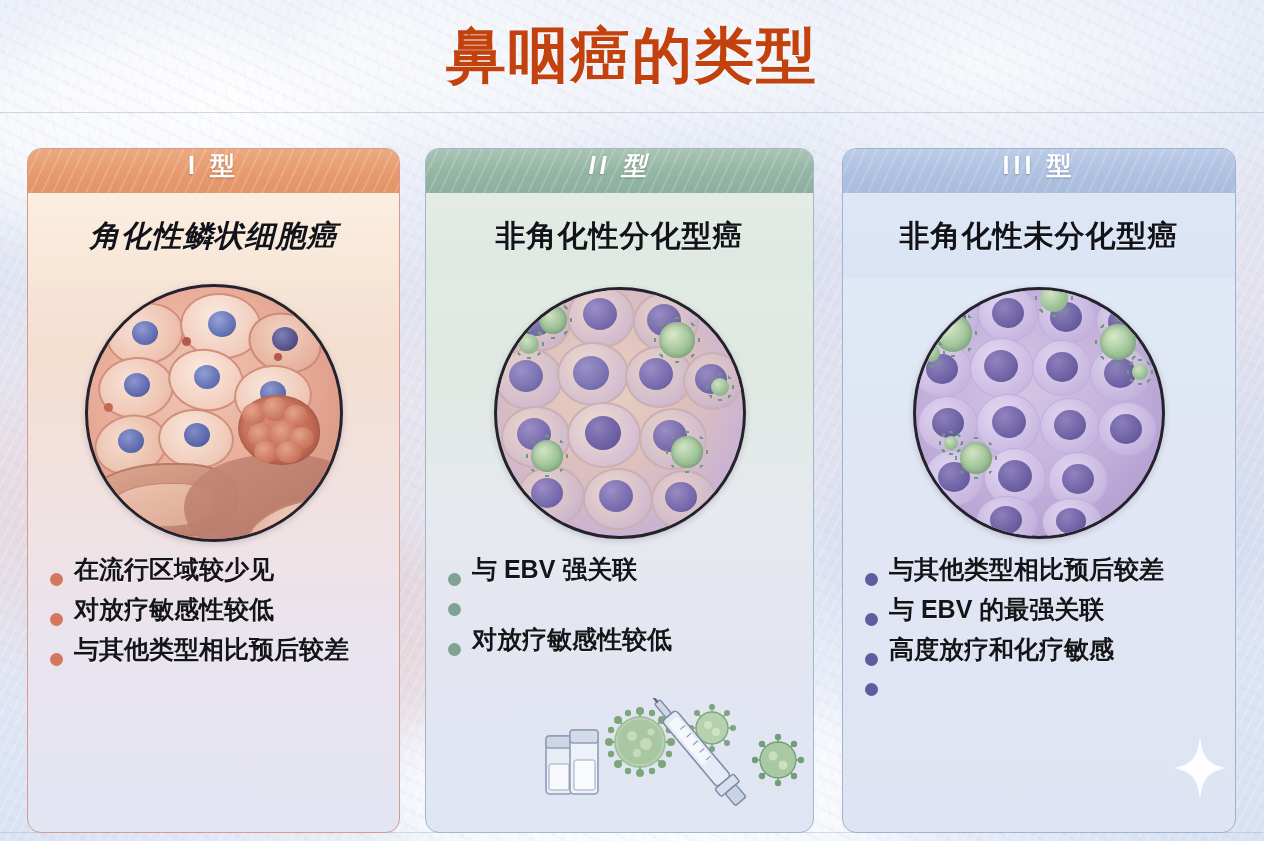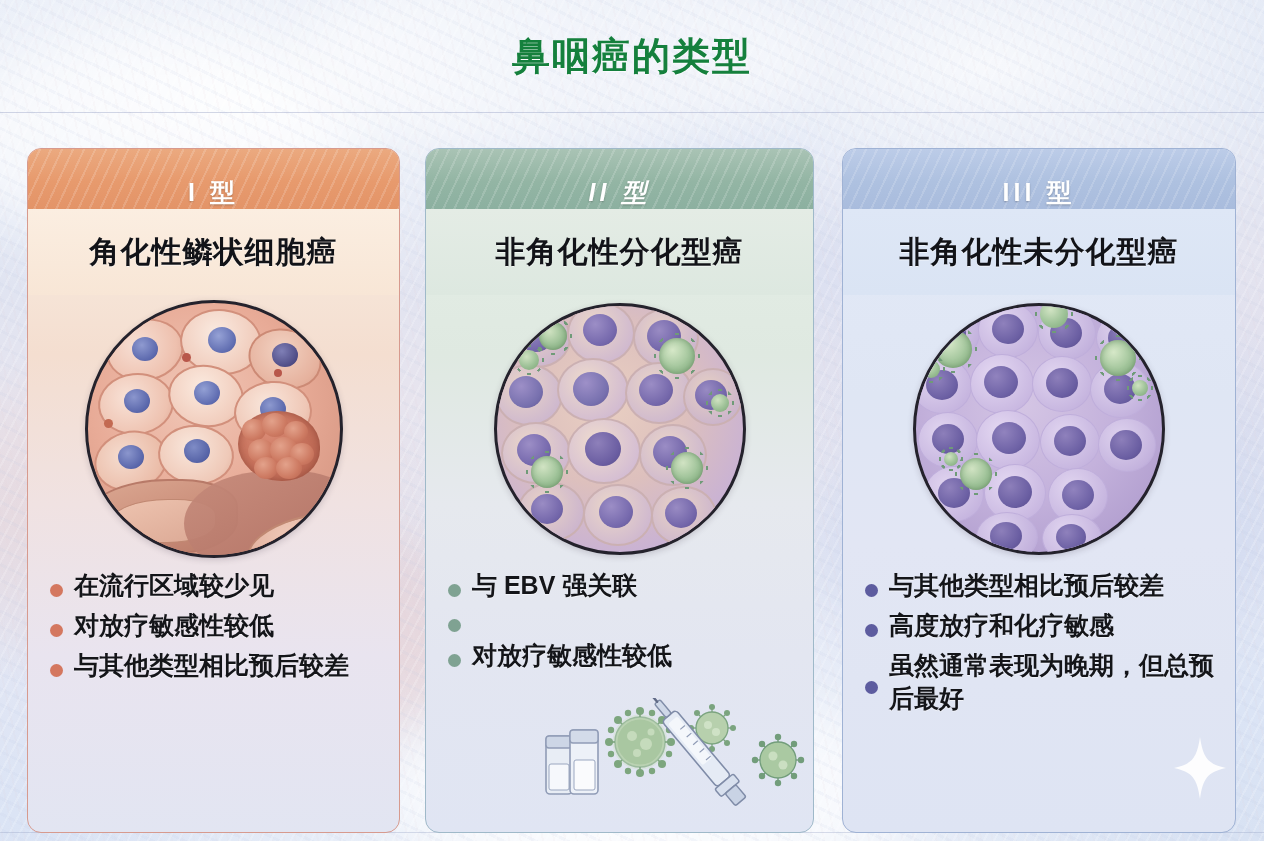--- a/index.html
+++ b/index.html
@@ -36,60 +36,60 @@
   }
   .bg-cloud{position:absolute;border-radius:50%;filter:blur(26px);}
 
   .topline{position:absolute;left:0;right:0;top:112px;height:1px;background:rgba(150,160,195,.42);}
   .botline{position:absolute;left:0;right:0;bottom:8px;height:1px;background:rgba(150,160,195,.35);}
 
   
   .title{
     position:absolute;top:0;left:0;right:0;height:112px;
     display:flex;align-items:center;justify-content:center;
-    font-size:38px;font-weight:bold;color:#15803d;letter-spacing:2px;
+    font-size:60px;font-weight:bold;color:#c2410c;letter-spacing:2px;
     text-shadow:0 1px 0 rgba(255,255,255,.7);
     z-index:6;
   }
 
   
   .cards{position:absolute;left:0;top:148px;width:1264px;height:685px;z-index:4;}
   .card{
     position:absolute;top:0;height:685px;
     border-radius:14px;overflow:hidden;
     box-sizing:border-box;
   }
   .card.c1{left:27px;width:373px;border:1.5px solid #d79a8e;background:
       linear-gradient(180deg,#f6e2d2 0%,#f7e7da 16%,#f4ded0 30%,#f0e2e2 52%,#e9e4ef 74%,#e2e5f2 100%);}
   .card.c2{left:425px;width:389px;border:1.5px solid #9fb9c9;background:
       linear-gradient(180deg,#dfe9e2 0%,#e2ece4 16%,#dfe9e1 30%,#e6e9ee 52%,#e3e6f1 74%,#e0e5f3 100%);}
   .card.c3{left:842px;width:394px;border:1.5px solid #9fb2d4;background:
       linear-gradient(180deg,#dde6f5 0%,#e1e8f6 18%,#dfe6f4 36%,#e2e6f4 58%,#e0e5f3 78%,#dee4f3 100%);}
 
   .card-head{
-    height:60px;display:flex;align-items:flex-end;justify-content:center;
+    height:44px;display:flex;align-items:flex-start;justify-content:center;
     font-size:25px;font-weight:bold;color:#ffffff;letter-spacing:4px;
     text-shadow:0 1px 2px rgba(0,0,0,.25);
     position:relative;
   }
   .c1 .card-head{background:linear-gradient(180deg,#eba97f 0%,#e79a6d 55%,#e39468 100%);}
   .c2 .card-head{background:linear-gradient(180deg,#a9c3b4 0%,#93b5a4 55%,#8cb0a0 100%);font-style:italic;}
   .c3 .card-head{background:linear-gradient(180deg,#bccce8 0%,#aec1e0 55%,#a9bcdd 100%);}
   .card-head .sheen{
     position:absolute;inset:0;pointer-events:none;opacity:.45;
     background:repeating-linear-gradient(115deg, rgba(255,255,255,.35) 0 2px, rgba(255,255,255,0) 2px 10px);
   }
 
   .card-title{
     height:86px;display:flex;align-items:center;justify-content:center;
     font-size:30px;font-weight:bold;color:#121318;letter-spacing:1px;
     text-shadow:0 1px 0 rgba(255,255,255,.55);
     position:relative;
   }
-  .c1 .card-title{background:linear-gradient(180deg,#fbeee1 0%,#f8e6d6 100%);}
+  .c1 .card-title{background:linear-gradient(180deg,#fbeee1 0%,#f8e6d6 100%);font-style:italic;}
   .c2 .card-title{background:linear-gradient(180deg,#e4ece5 0%,#dde8e0 100%);}
   .c3 .card-title{background:linear-gradient(180deg,#dee7f6 0%,#dae4f4 100%);}
 
   
   .micro-wrap{height:268px;display:flex;align-items:center;justify-content:center;}
   .micro{
     width:252px;height:252px;border-radius:50%;
     border:3px solid #24222c;
     position:relative;overflow:hidden;
     box-shadow:0 2px 6px rgba(60,50,70,.2);
@@ -114,21 +114,21 @@
   .pearl{
     position:absolute;border-radius:48% 52% 46% 54%;
     background:radial-gradient(circle at 36% 32%, #d98a74 0%, #c8735d 45%, #b35f4c 100%);
     box-shadow:inset 0 0 8px rgba(120,55,42,.55);
   }
   .pearl .lob{position:absolute;border-radius:50%;
     background:radial-gradient(circle at 38% 34%,#e3a28b 0%,#cd7a62 60%,#b86450 100%);}
 
   
   .bullets{padding:6px 0 0 0;}
-  .bullet{display:flex;align-items:center;margin:0 0 7px 0;padding:0 14px 0 22px;}
+  .bullet{display:flex;align-items:flex-end;margin:0 0 7px 0;padding:0 14px 0 22px;}
   .dot{
     width:13px;height:13px;border-radius:50%;flex:0 0 auto;margin:10px 11px 0 0;
   }
   .c1 .dot{background:#d4775f;}
   .c2 .dot{background:#7fa292;}
   .c3 .dot{background:#5d5c9f;}
   .btext{font-size:25px;font-weight:bold;color:#141519;line-height:1.32;
          text-shadow:0 1px 0 rgba(255,255,255,.5);}
 
   
@@ -501,25 +501,28 @@
       </div>
     </div>
 
     <div class="bullets">
       <div class="bullet">
         <span class="dot"></span>
         <span class="btext">与其他类型相比预后较差</span>
       </div>
       <div class="bullet">
         <span class="dot"></span>
+        <span class="btext">与 EBV 的最强关联</span>
+      </div>
+      <div class="bullet">
+        <span class="dot"></span>
         <span class="btext">高度放疗和化疗敏感</span>
       </div>
       <div class="bullet">
         <span class="dot"></span>
-        <span class="btext">虽然通常表现为晚期，但总预后最好</span>
       </div>
     </div>
   </div>
 
 </div>
 
 <svg class="sparkle" viewBox="0 0 52 62">
   <path d="M26 0 C29 20 33 27 52 31 C33 35 29 42 26 62 C23 42 19 35 0 31 C19 27 23 20 26 0 Z" fill="#ffffff" opacity=".92"></path>
 </svg>
 

